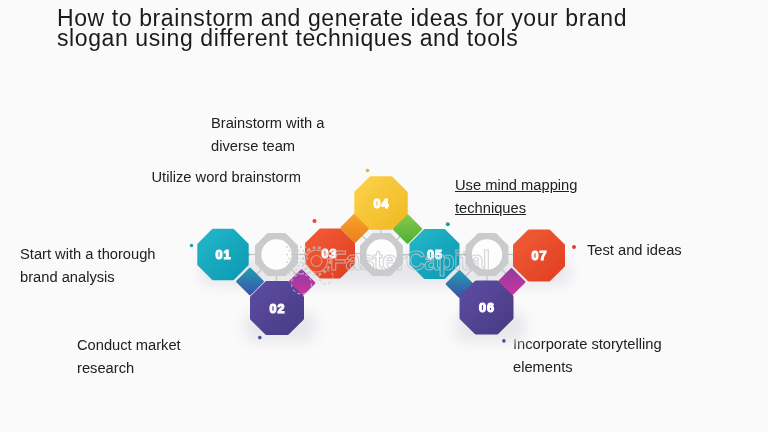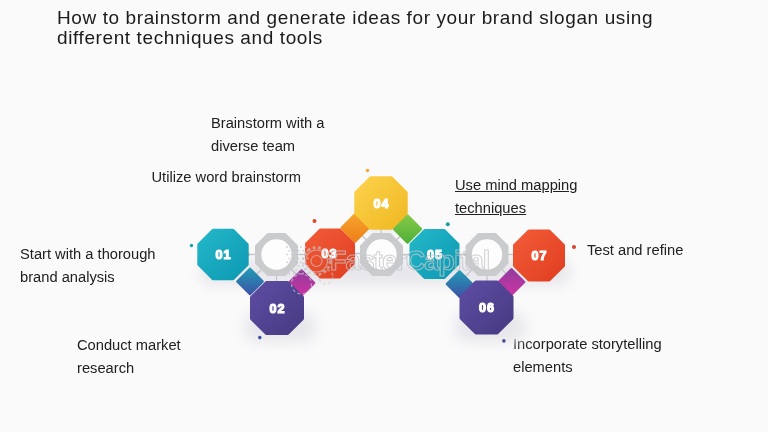--- a/index.html
+++ b/index.html
@@ -1,31 +1,31 @@
 <!DOCTYPE html>
 <html><head>
 <meta charset="utf-8">
 <style>
   html,body{margin:0;padding:0;}
   body{width:768px;height:432px;background:#fafafb;overflow:hidden;
        font-family:"Liberation Sans", sans-serif;position:relative;}
-  .title{position:absolute;left:57px;top:7.5px;width:612px;font-size:19px;
+  .title{position:absolute;left:57px;top:7.5px;width:612px;font-size:23px;
          line-height:20.4px;color:#1b1b1b;letter-spacing:0.6px;}
   .lbl{position:absolute;font-size:14.7px;line-height:23px;color:#212121;}
 </style>
 </head>
 <body>
   <div class="title">How to brainstorm and generate ideas for your brand slogan using different techniques and tools</div>
 
   <div class="lbl" style="left:211px;top:111.7px;">Brainstorm with a<br>diverse team</div>
   <div class="lbl" style="left:151.5px;top:165.8px;">Utilize word brainstorm</div>
   <div class="lbl" style="left:20px;top:243px;">Start with a thorough<br>brand analysis</div>
   <div class="lbl" style="left:77px;top:334px;">Conduct market<br>research</div>
   <div class="lbl" style="left:455px;top:173.9px;text-decoration:underline;">Use mind mapping<br>techniques</div>
-  <div class="lbl" style="left:587px;top:238.9px;">Test and refine</div>
+  <div class="lbl" style="left:587px;top:238.9px;">Test and ideas</div>
   <div class="lbl" style="left:513px;top:333.3px;">Incorporate storytelling<br>elements</div>
 
   <svg width="768" height="432" style="position:absolute;left:0;top:0;" viewBox="0 0 768 432">
     <defs>
       <linearGradient id="teal" x1="0" y1="0" x2="1" y2="1">
         <stop offset="0" stop-color="#24b7c9"></stop>
         <stop offset="1" stop-color="#0c99b2"></stop>
       </linearGradient>
       <linearGradient id="purp" x1="0" y1="0" x2="1" y2="1">
         <stop offset="0" stop-color="#5d4da4"></stop>

